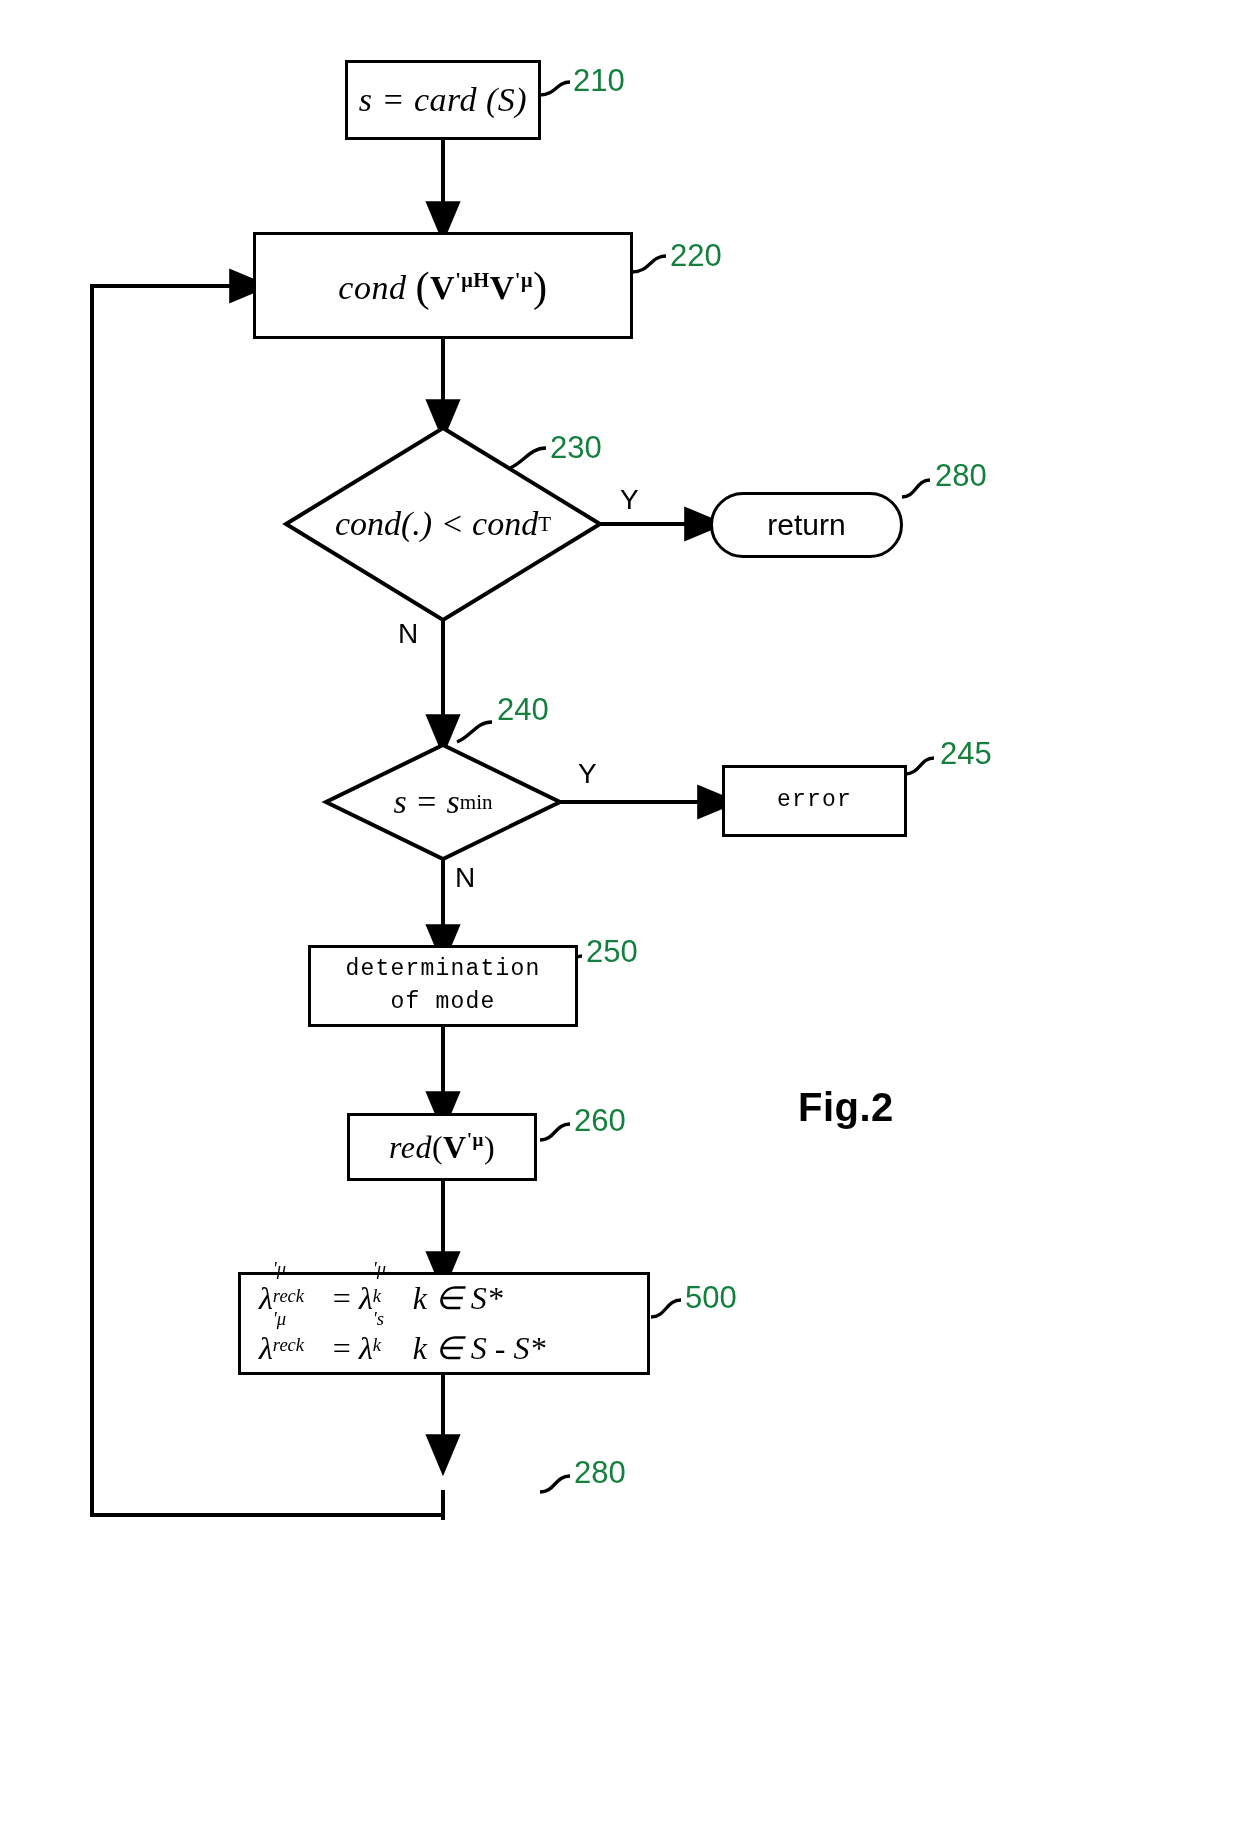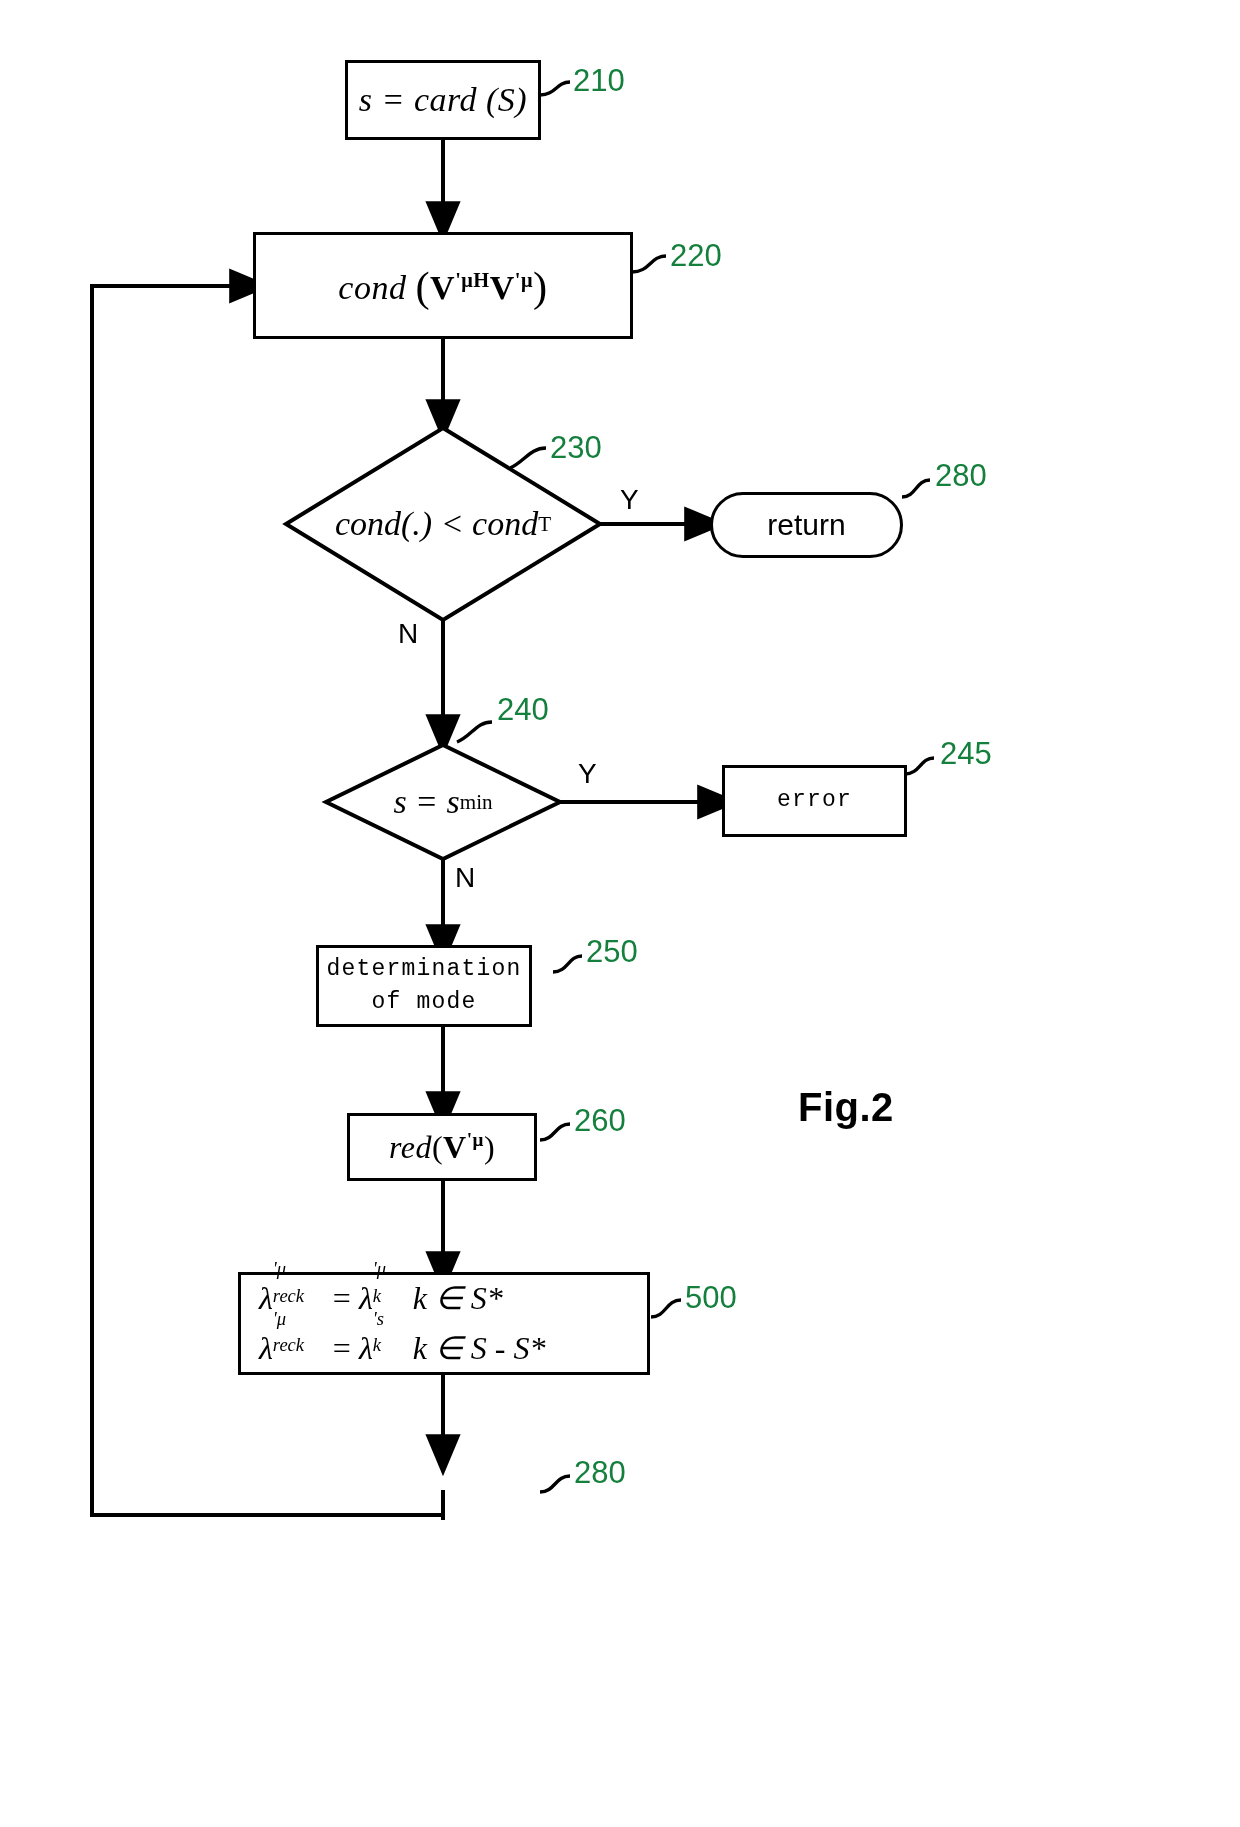--- a/index.html
+++ b/index.html
@@ -231,21 +231,21 @@
   </div>
   <div class="ref" style="left:497px; top:692px;">240</div>
   <div class="branchlbl" style="left:578px; top:758px;">Y</div>
   <div class="branchlbl" style="left:455px; top:862px;">N</div>
 
   <div class="node rect" style="left:722px; top:765px; width:185px; height:72px;">
     <span class="mono">error</span>
   </div>
   <div class="ref" style="left:940px; top:736px;">245</div>
 
-  <div class="node rect" style="left:316px; top:945px; width:216px; height:82px; flex-direction:column;">
+  <div class="node rect" style="left:308px; top:945px; width:270px; height:82px; flex-direction:column;">
     <span class="mono">determination</span>
     <span class="mono">of mode</span>
   </div>
   <div class="ref" style="left:586px; top:934px;">250</div>
 
   <div class="node rect" style="left:347px; top:1113px; width:190px; height:68px;">
     <span class="mathserif" style="font-size:32px;">
       <span style="font-style:italic;">red</span><span class="up">(</span><span class="bold-v">V</span><sup class="sm">'μ</sup><span class="up">)</span>
     </span>
   </div>

